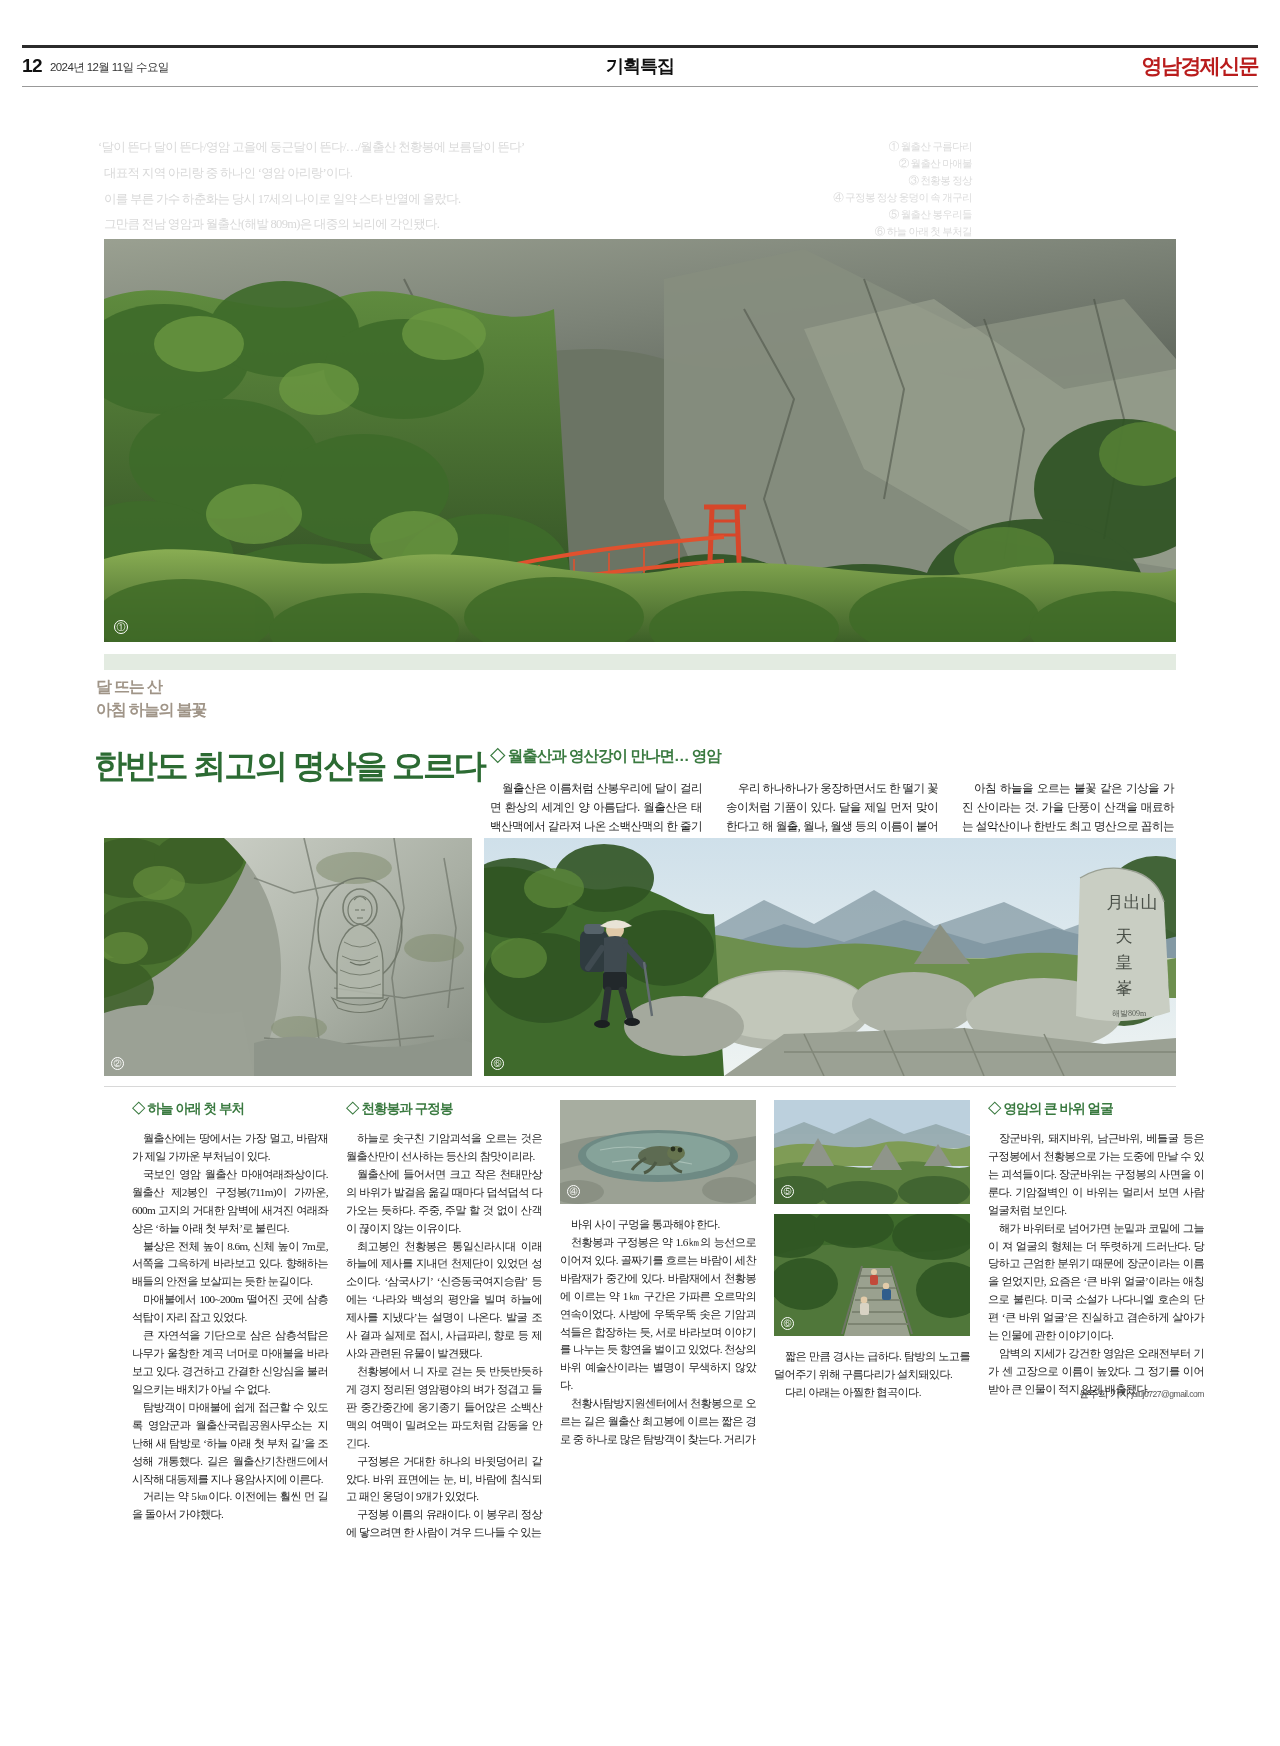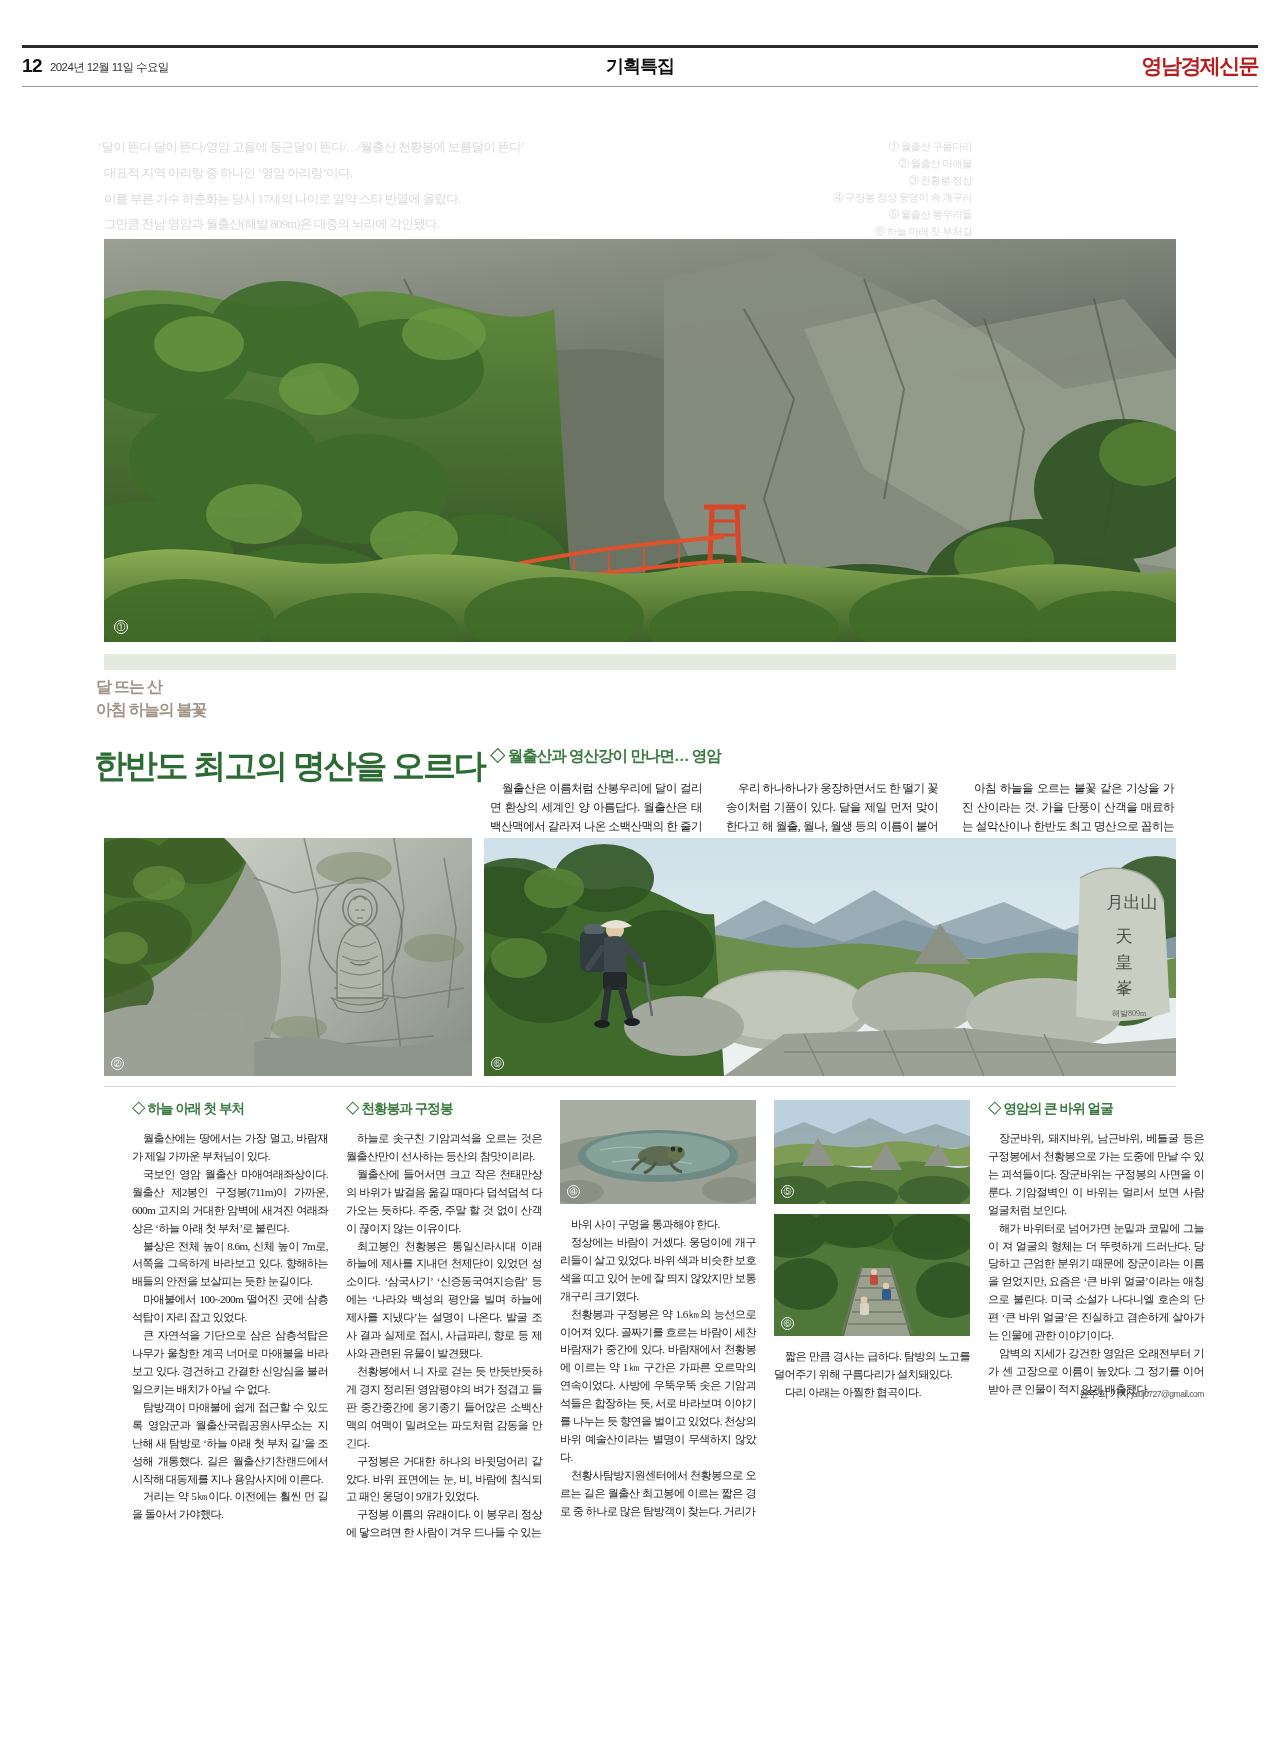--- a/index.html
+++ b/index.html
@@ -563,21 +563,20 @@
             <path d="M110 62 q4 8 12 10" stroke="#4e5a45" stroke-width="3" fill="none"></path>
           </g>
           <g fill="#868d80" opacity="0.8">
             <ellipse cx="18" cy="92" rx="26" ry="12"></ellipse>
               <ellipse cx="170" cy="90" rx="28" ry="13"></ellipse>
           </g>
         </svg>
         <div class="ph-marker">④</div>
       </div>
       <p>바위 사이 구멍을 통과해야 한다.</p>
-      <p>정상에는 바람이 거셌다. 웅덩이에 개구리들이 살고 있었다. 바위 색과 비슷한 보호색을 띠고 있어 눈에 잘 띄지 않았지만 보통 개구리 크기였다.</p>
       <p>천황봉과 구정봉은 약 1.6㎞의 능선으로 이어져 있다. 골짜기를 흐르는 바람이 세찬 바람재가 중간에 있다. 바람재에서 천황봉에 이르는 약 1㎞ 구간은 가파른 오르막의 연속이었다. 사방에 우뚝우뚝 솟은 기암괴석들은 합장하는 듯, 서로 바라보며 이야기를 나누는 듯 향연을 벌이고 있었다. 천상의 바위 예술산이라는 별명이 무색하지 않았다.</p>
       <p>천황사탐방지원센터에서 천황봉으로 오르는 길은 월출산 최고봉에 이르는 짧은 경로 중 하나로 많은 탐방객이 찾는다. 거리가</p>
     </div>
 
     <div class="bcol c4">
 
       <div class="inline-photo" style="height:104px;margin-bottom:10px;">
         <svg viewBox="0 0 196 104" preserveAspectRatio="none">
           <rect width="196" height="104" fill="#cfdce4"></rect>
           <rect width="196" height="34" fill="#bcd0dd"></rect>

